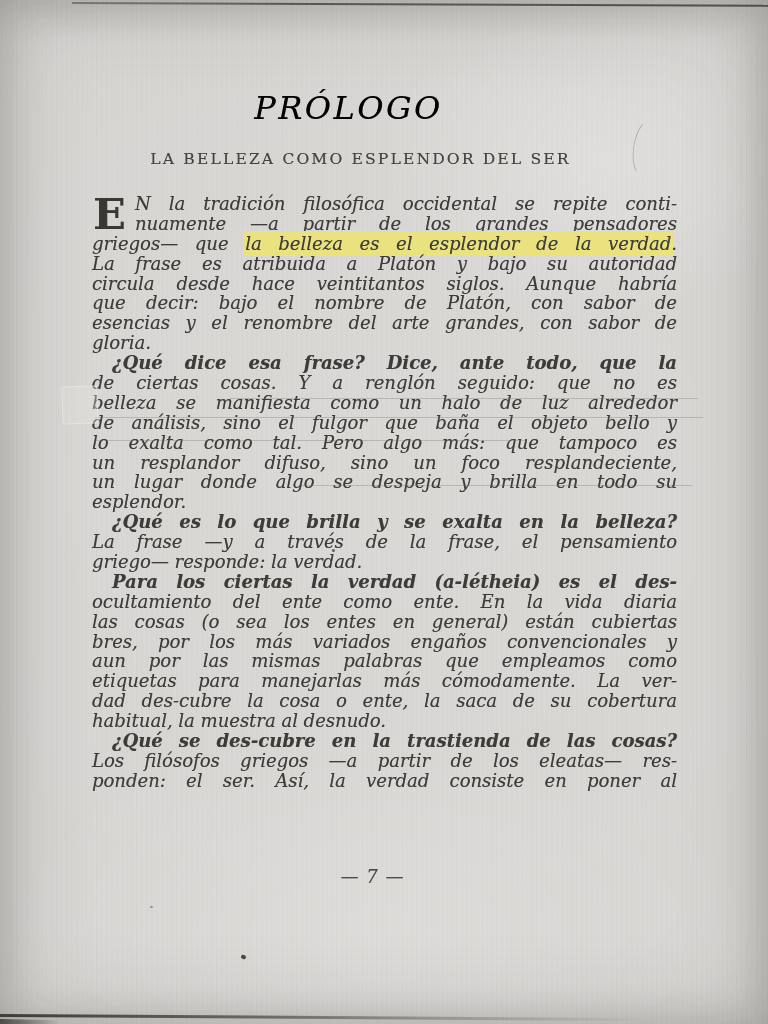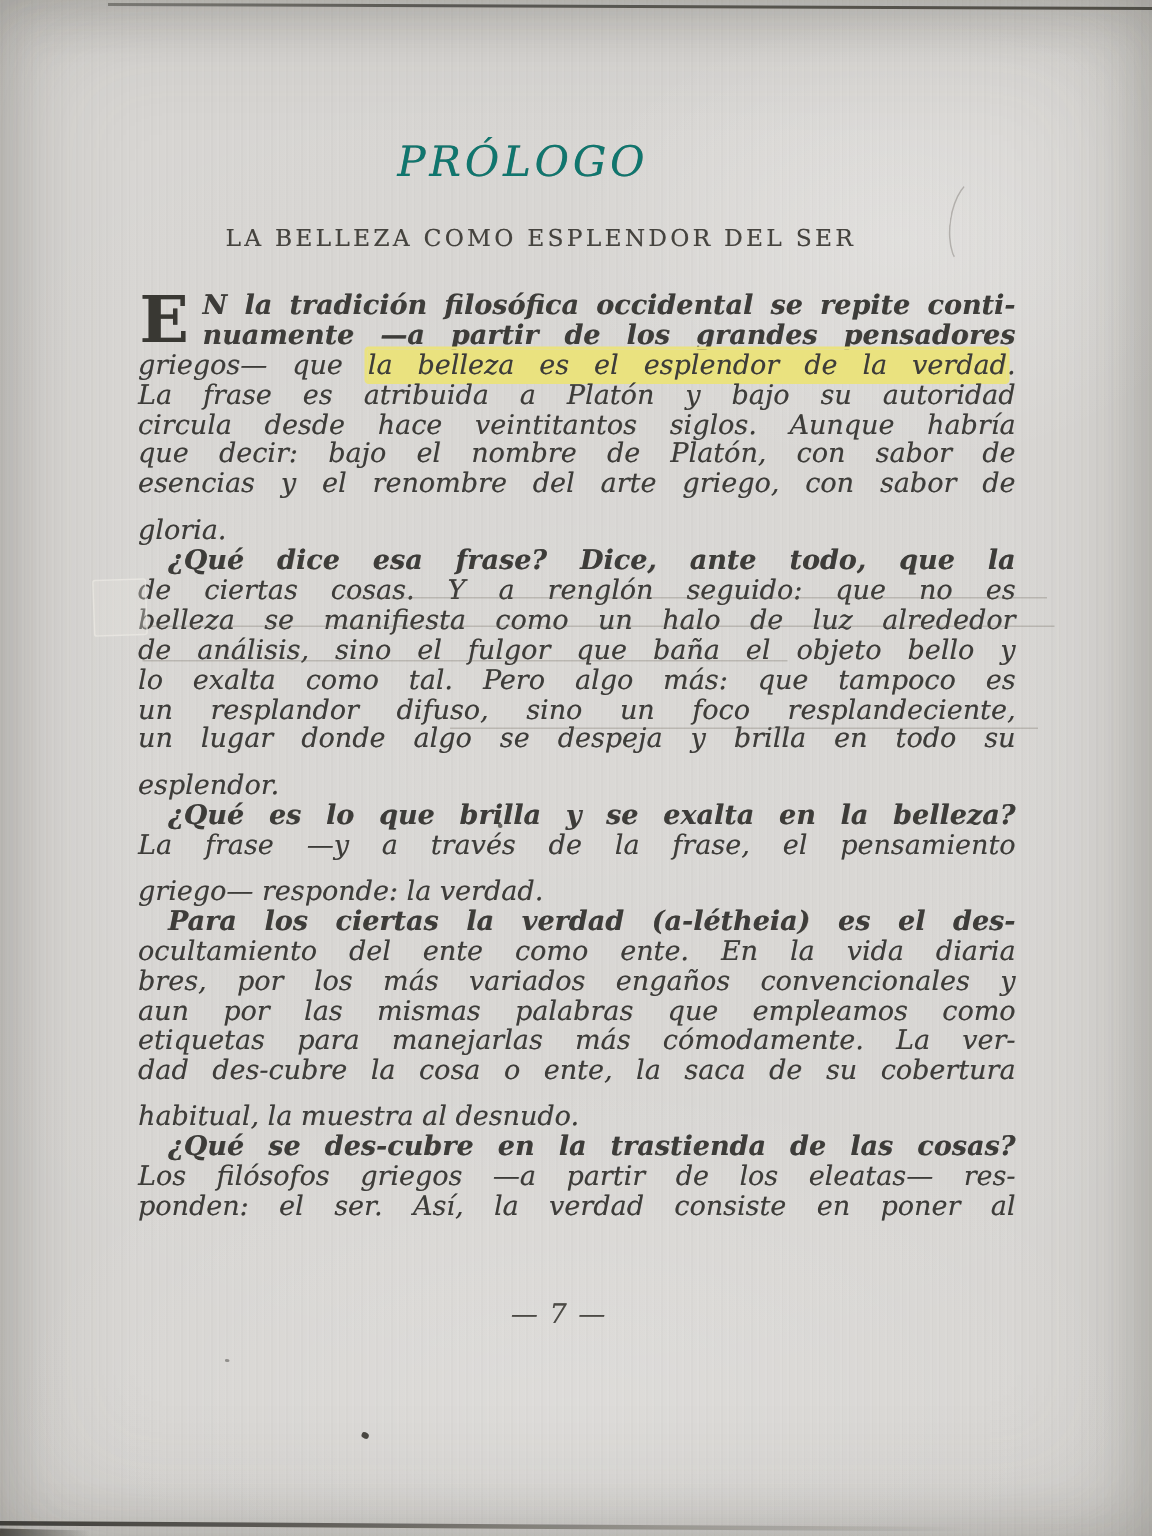--- a/index.html
+++ b/index.html
@@ -35,22 +35,22 @@
       inset 14px 0 40px rgba(72,68,61,0.08);
   }
 
   
   .title-row,.subtitle-row,.pageno-row{
     position:absolute;left:92px;width:585px;text-align:center;color:#46443f;
   }
   .title-row{top:94px;}
   .title-inner{
     display:inline-block;position:relative;left:-36px;
-    font-style:italic;font-size:28px;line-height:28px;letter-spacing:2.5px;
-    color:#0f766e;text-shadow:0.2px 0.2px 0.4px rgba(61,60,55,0.55);
+    font-style:italic;font-size:32px;line-height:28px;letter-spacing:2.5px;
+    color:#000000;text-shadow:0.2px 0.2px 0.4px rgba(61,60,55,0.55);
   }
   .subtitle-row{top:149px;text-decoration:underline;}
   .subtitle-inner{
     display:inline-block;position:relative;left:-24px;
     font-size:15.5px;line-height:20px;letter-spacing:2.2px;
     color:#45433e;text-shadow:0.2px 0.2px 0.4px rgba(61,60,55,0.5);
   }
   .pageno-row{top:866px;}
   .pageno-inner{
     display:inline-block;position:relative;left:-12px;
@@ -63,22 +63,22 @@
     position:absolute;left:92px;top:194px;width:585px;
     font-style:italic;font-size:18px;line-height:19.9px;
     color:var(--ink);
     text-shadow:0.2px 0.2px 0.35px rgba(61,60,57,0.5);
   }
   .para{position:relative;}
   .line{
     text-align:justify;text-align-last:justify;
     height:19.9px;
   }
-  .line.no-just{text-align-last:left;margin-top:11px;}
-  .line.inset{padding-left:43px;font-weight:bold;}
+  .line.no-just{text-align-last:left;}
+  .line.inset{padding-left:43px;}
   .line.indent{text-indent:20px;font-weight:bold;}
   .drop-cap{
     position:absolute;left:1px;top:2px;
     font-style:normal;font-weight:bold;
     font-size:43px;line-height:36px;color:#393833;
   }
   .hl{
     background:var(--hl);
     box-shadow:0 0 0 2px var(--hl);
     border-radius:1px;
@@ -137,41 +137,42 @@
 
   <div class="content">
       <div class="para">
         <span class="drop-cap">E</span>
         <div class="line inset"><span>N la tradición filosófica occidental se repite conti-</span></div>
         <div class="line inset"><span>nuamente —a partir de los grandes pensadores</span></div>
         <div class="line"><span>griegos— que </span><span class="hl">la belleza es el esplendor de la verdad</span><span>.</span></div>
         <div class="line"><span>La frase es atribuida a Platón y bajo su autoridad</span></div>
         <div class="line"><span>circula desde hace veintitantos siglos.  Aunque habría</span></div>
         <div class="line"><span>que decir: bajo el nombre de Platón, con sabor de</span></div>
-        <div class="line"><span>esencias y el renombre del arte griego, con sabor de</span></div>
+        <div class="line"><span>esencias y el renombre del arte grandes, con sabor de</span></div>
         <div class="line no-just"><span>gloria.</span></div>
       </div>
       <div class="para">
         <div class="line indent"><span>¿Qué dice esa frase?  Dice, ante todo, que la</span></div>
         <div class="line"><span>de ciertas cosas.  Y a renglón seguido: que no es</span></div>
         <div class="line"><span>belleza se manifiesta como un halo de luz alrededor</span></div>
         <div class="line"><span>de análisis, sino el fulgor que baña el objeto bello y</span></div>
         <div class="line"><span>lo exalta como tal.  Pero algo más: que tampoco es</span></div>
         <div class="line"><span>un resplandor difuso, sino un foco resplandeciente,</span></div>
         <div class="line"><span>un lugar donde algo se despeja y brilla en todo su</span></div>
         <div class="line no-just"><span>esplendor.</span></div>
       </div>
       <div class="para">
         <div class="line indent"><span>¿Qué es lo que brilla y se exalta en la belleza?</span></div>
         <div class="line"><span>La frase —y a través de la frase, el pensamiento</span></div>
         <div class="line no-just"><span>griego— responde: la verdad.</span></div>
       </div>
       <div class="para">
         <div class="line indent"><span>Para los ciertas la verdad (a-létheia) es el des-</span></div>
         <div class="line"><span>ocultamiento del ente como ente.  En la vida diaria</span></div>
+        <div class="line"><span>las cosas (o sea los entes en general) están cubiertas</span></div>
         <div class="line"><span>bres, por los más variados engaños convencionales y</span></div>
         <div class="line"><span>aun por las mismas palabras que empleamos como</span></div>
         <div class="line"><span>etiquetas para manejarlas más cómodamente.  La ver-</span></div>
         <div class="line"><span>dad des-cubre la cosa o ente, la saca de su cobertura</span></div>
         <div class="line no-just"><span>habitual, la muestra al desnudo.</span></div>
       </div>
       <div class="para">
         <div class="line indent"><span>¿Qué se des-cubre en la trastienda de las cosas?</span></div>
         <div class="line"><span>Los filósofos griegos —a partir de los eleatas— res-</span></div>
         <div class="line"><span>ponden: el ser.  Así, la verdad consiste en poner al</span></div>

